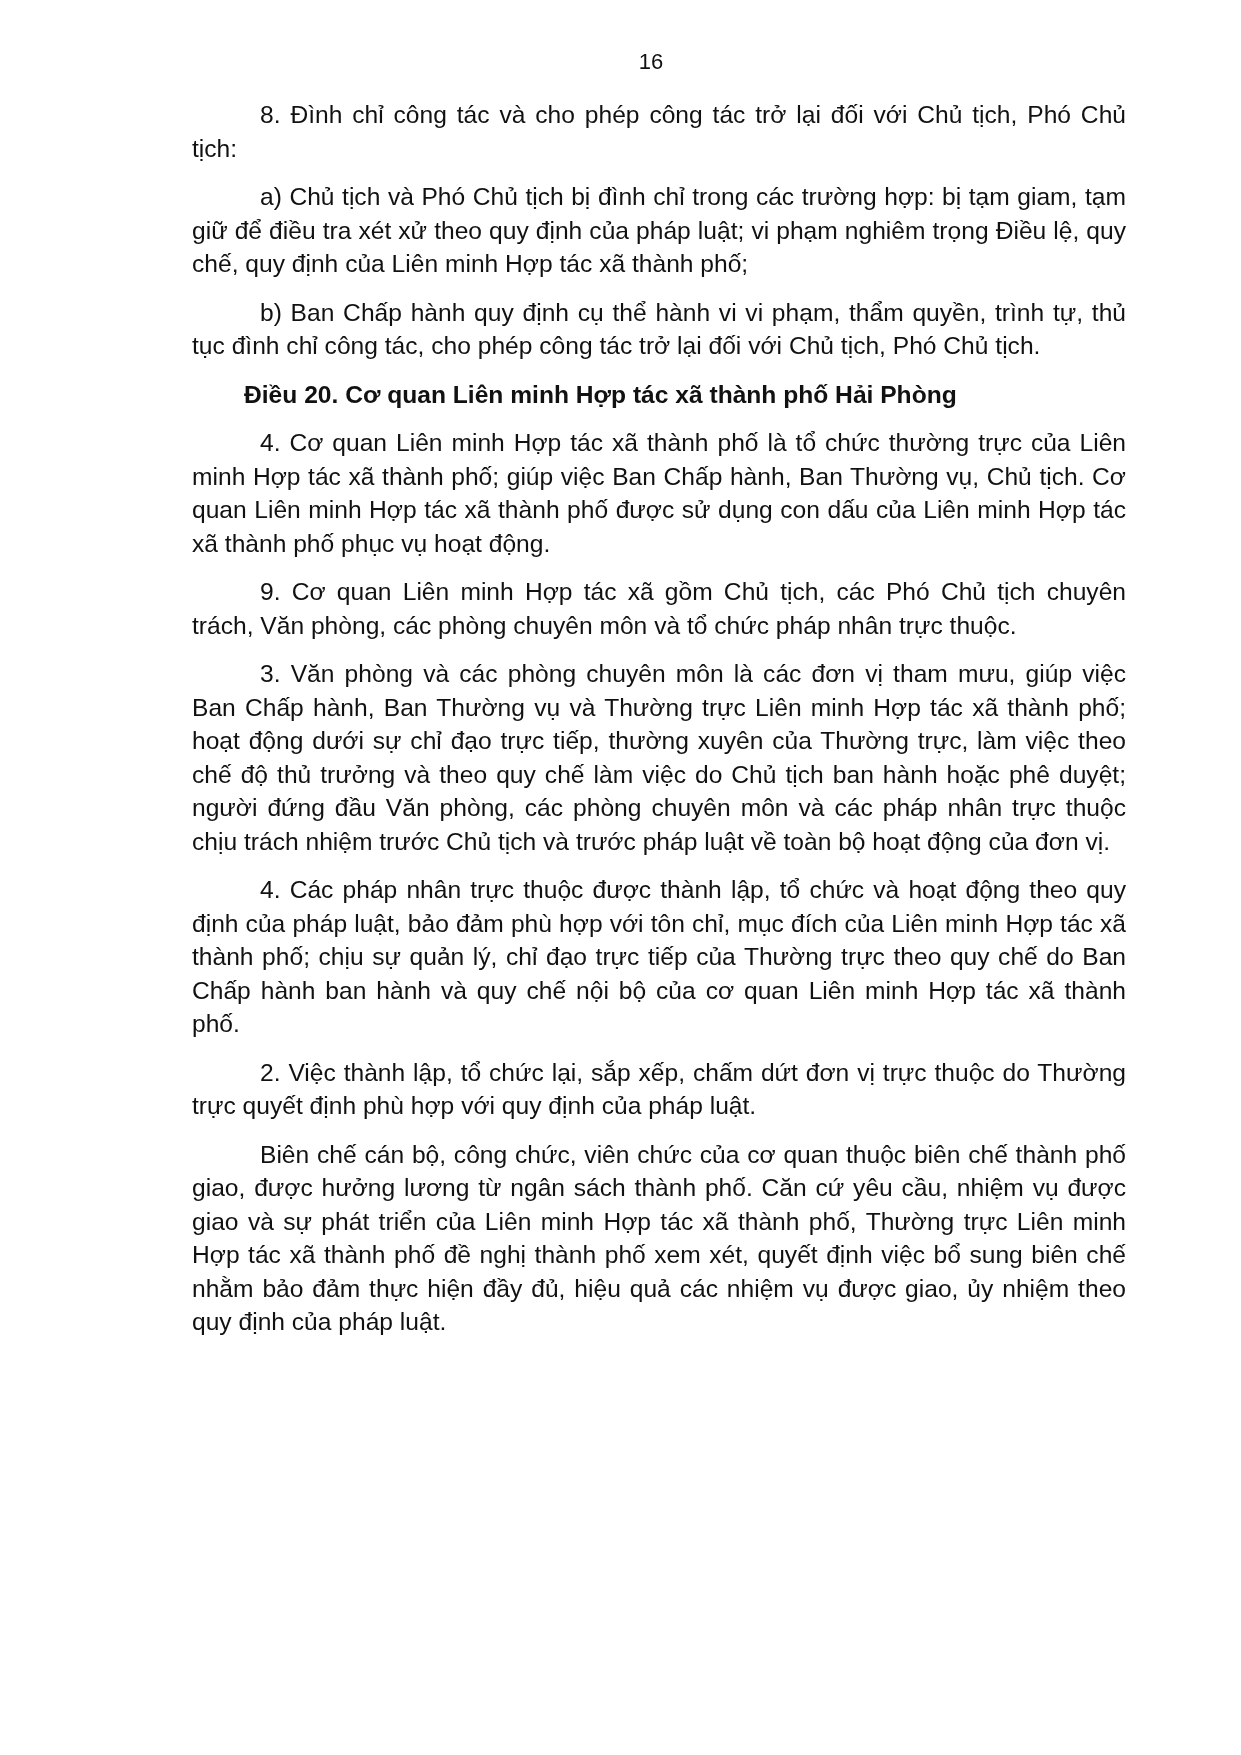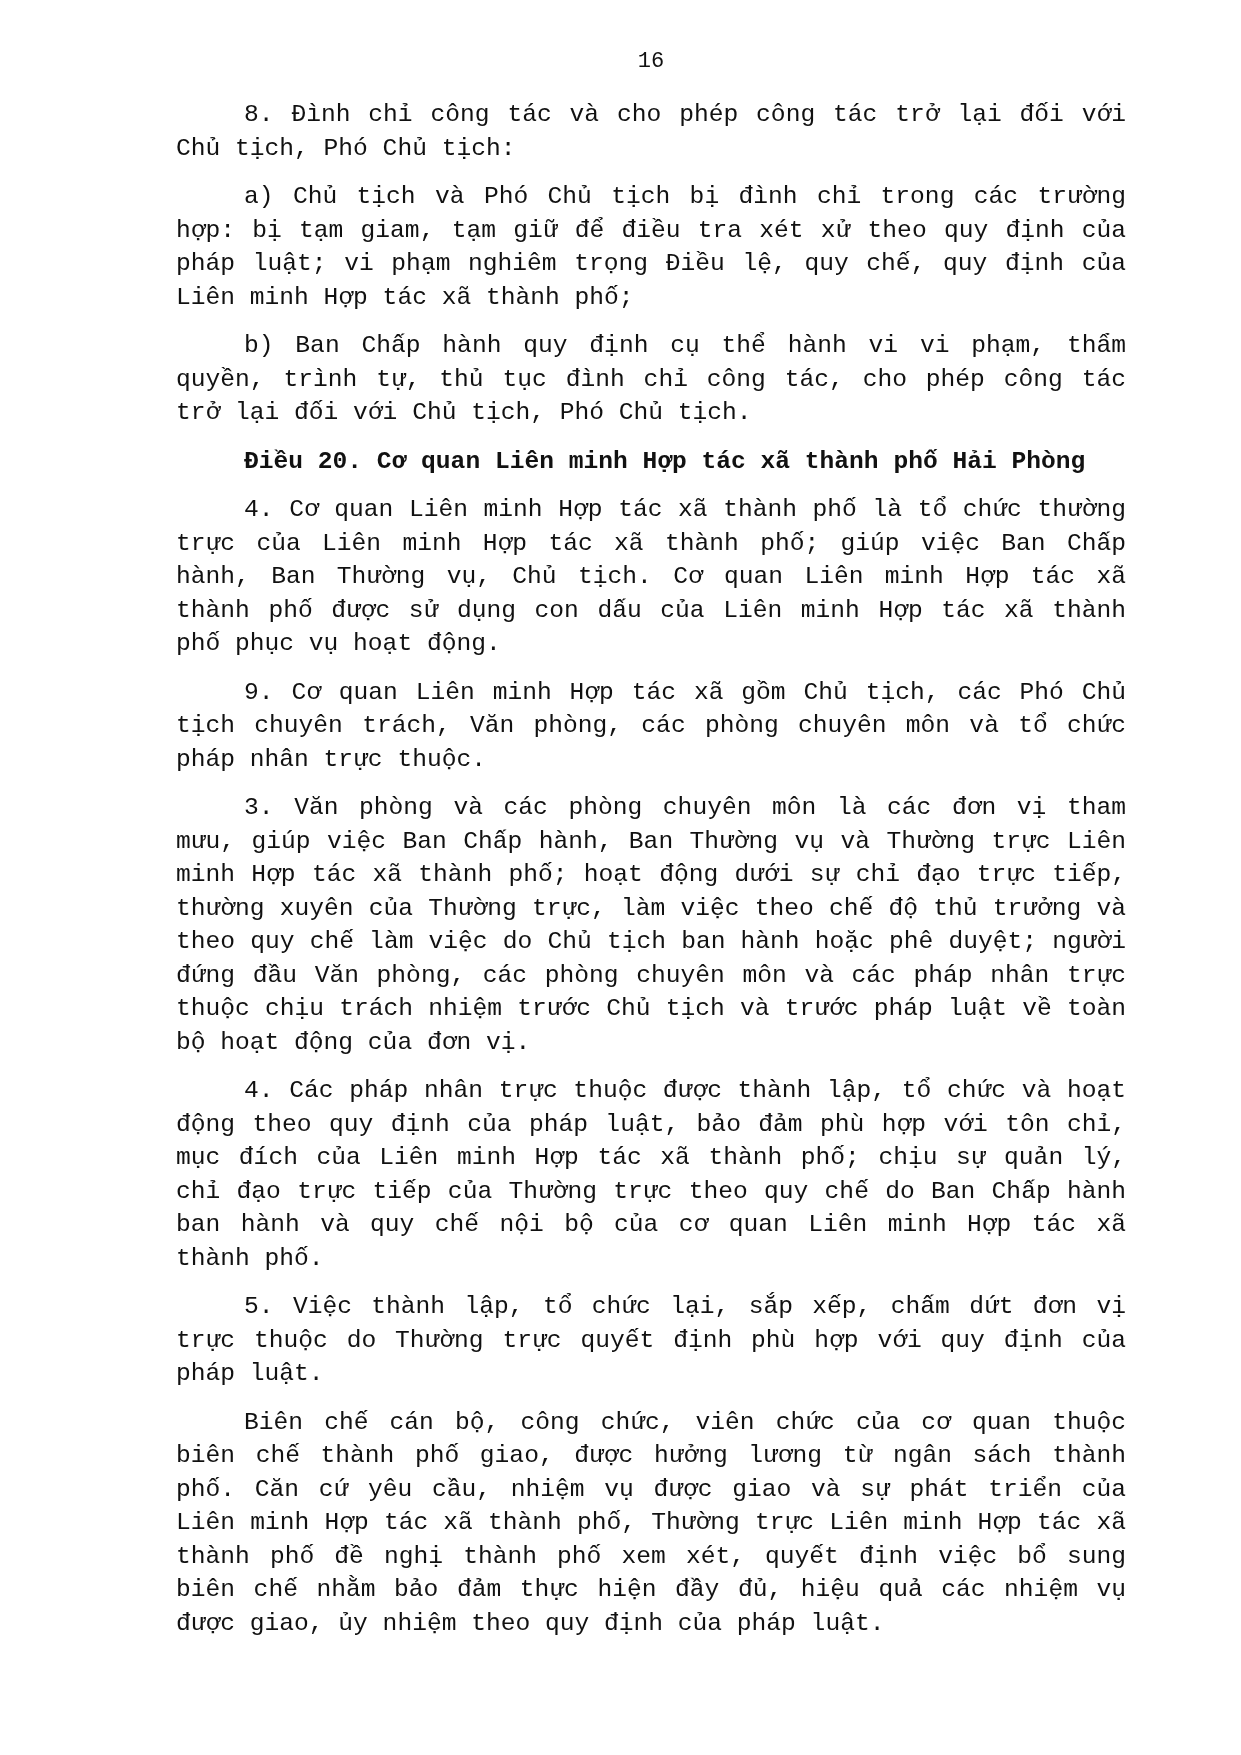--- a/index.html
+++ b/index.html
@@ -1,37 +1,37 @@
 <!DOCTYPE html>
 <html><head>
   <meta charset="utf-8">
   <style>
     html, body { margin: 0; padding: 0; background: #ffffff; }
     body { width: 1241px; height: 1755px; position: relative; overflow: hidden; }
     .page {
       position: absolute; left: 176px; top: 40px; width: 950px;
-      font-family: Liberation Mono, monospace;
+      font-family: Liberation Sans, sans-serif;
       font-size: 24.6px; line-height: 33.5px; color: #111111;
     }
     .page-number { text-align: center; font-size: 22px; line-height: 28px; margin: 8px 0 22px 0; }
-    .para { text-align: justify; text-indent: 68px; margin: 0 0 15px 0; }
+    .para { text-align: justify; text-indent: 68px; margin: 0 0 15px 16px; }
     .heading { font-weight: bold; text-indent: 68px; margin: 0 0 15px 0; }
     .para.extra-indent { text-indent: 72px; }
   </style>
 </head>
 <body>
 
 <div class="page">
   <div class="page-number">16</div>
 
   <p class="para">8. Đình chỉ công tác và cho phép công tác trở lại đối với Chủ tịch, Phó Chủ tịch:</p>
   <p class="para">a) Chủ tịch và Phó Chủ tịch bị đình chỉ trong các trường hợp: bị tạm giam, tạm giữ để điều tra xét xử theo quy định của pháp luật; vi phạm nghiêm trọng Điều lệ, quy chế, quy định của Liên minh Hợp tác xã thành phố;</p>
   <p class="para">b) Ban Chấp hành quy định cụ thể hành vi vi phạm, thẩm quyền, trình tự, thủ tục đình chỉ công tác, cho phép công tác trở lại đối với Chủ tịch, Phó Chủ tịch.</p>
 
   <p class="heading">Điều 20. Cơ quan Liên minh Hợp tác xã thành phố Hải Phòng</p>
 
   <p class="para">4. Cơ quan Liên minh Hợp tác xã thành phố là tổ chức thường trực của Liên minh Hợp tác xã thành phố; giúp việc Ban Chấp hành, Ban Thường vụ, Chủ tịch. Cơ quan Liên minh Hợp tác xã thành phố được sử dụng con dấu của Liên minh Hợp tác xã thành phố phục vụ hoạt động.</p>
   <p class="para">9. Cơ quan Liên minh Hợp tác xã gồm Chủ tịch, các Phó Chủ tịch chuyên trách, Văn phòng, các phòng chuyên môn và tổ chức pháp nhân trực thuộc.</p>
   <p class="para">3. Văn phòng và các phòng chuyên môn là các đơn vị tham mưu, giúp việc Ban Chấp hành, Ban Thường vụ và Thường trực Liên minh Hợp tác xã thành phố; hoạt động dưới sự chỉ đạo trực tiếp, thường xuyên của Thường trực, làm việc theo chế độ thủ trưởng và theo quy chế làm việc do Chủ tịch ban hành hoặc phê duyệt; người đứng đầu Văn phòng, các phòng chuyên môn và các pháp nhân trực thuộc chịu trách nhiệm trước Chủ tịch và trước pháp luật về toàn bộ hoạt động của đơn vị.</p>
   <p class="para">4. Các pháp nhân trực thuộc được thành lập, tổ chức và hoạt động theo quy định của pháp luật, bảo đảm phù hợp với tôn chỉ, mục đích của Liên minh Hợp tác xã thành phố; chịu sự quản lý, chỉ đạo trực tiếp của Thường trực theo quy chế do Ban Chấp hành ban hành và quy chế nội bộ của cơ quan Liên minh Hợp tác xã thành phố.</p>
-  <p class="para">5. Việc thành lập, tổ chức lại, sắp xếp, chấm dứt đơn vị trực thuộc do Thường trực quyết định phù hợp với quy định của pháp luật.</p>
+  <p class="para">2. Việc thành lập, tổ chức lại, sắp xếp, chấm dứt đơn vị trực thuộc do Thường trực quyết định phù hợp với quy định của pháp luật.</p>
   <p class="para">Biên chế cán bộ, công chức, viên chức của cơ quan thuộc biên chế thành phố giao, được hưởng lương từ ngân sách thành phố. Căn cứ yêu cầu, nhiệm vụ được giao và sự phát triển của Liên minh Hợp tác xã thành phố, Thường trực Liên minh Hợp tác xã thành phố đề nghị thành phố xem xét, quyết định việc bổ sung biên chế nhằm bảo đảm thực hiện đầy đủ, hiệu quả các nhiệm vụ được giao, ủy nhiệm theo quy định của pháp luật.</p>
 </div>
 
 </body></html>

